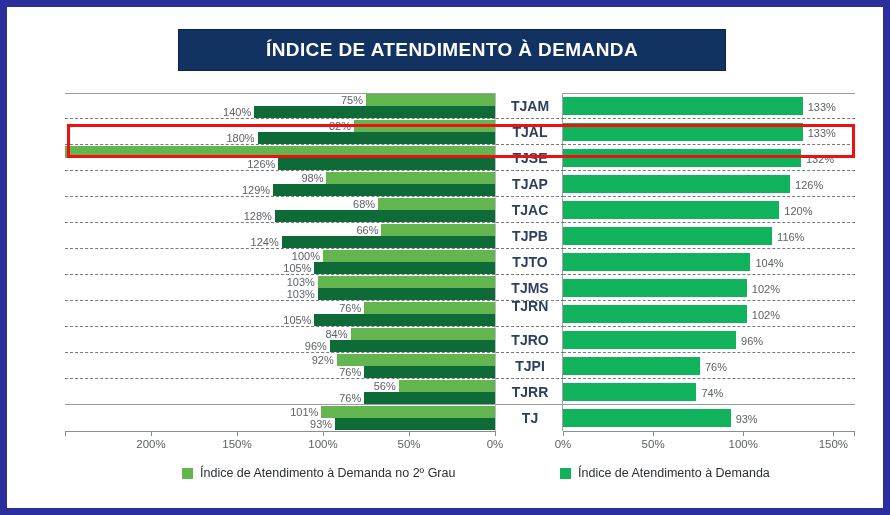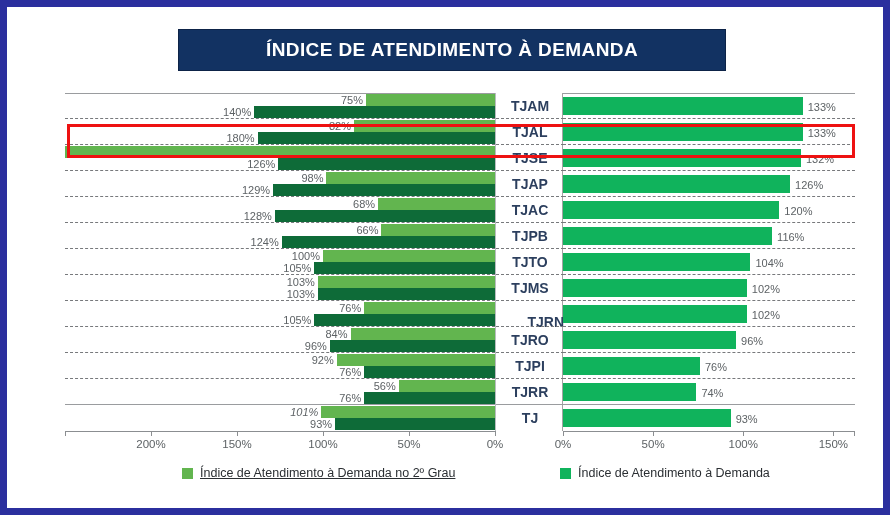--- a/index.html
+++ b/index.html
@@ -223,42 +223,42 @@
           <div class="val val-l" style="top: 261px; right: 161.24px;">92%</div>
           <div class="bar dark bar-l" style="top: 273px; width: 130.72px;"></div>
           <div class="val val-l" style="top: 273px; right: 133.72px;">76%</div>
           <div class="row-sep " style="position: absolute; left: 0px; right: 0px; top: 285px;"></div>
           <div class="bar light bar-l" style="top: 287px; width: 96.32px;"></div>
           <div class="val val-l" style="top: 287px; right: 99.32px;">56%</div>
           <div class="bar dark bar-l" style="top: 299px; width: 130.72px;"></div>
           <div class="val val-l" style="top: 299px; right: 133.72px;">76%</div>
           <div class="row-sep solid" style="position: absolute; left: 0px; right: 0px; top: 311px;"></div>
           <div class="bar light bar-l" style="top: 313px; width: 173.72px;"></div>
-          <div class="val val-l" style="top: 313px; right: 176.72px; font-style: italic;">101%</div>
+          <div class="val val-l" style="top: 313px; right: 176.72px;">101%</div>
           <div class="bar dark bar-l" style="top: 325px; width: 159.96px;"></div>
           <div class="val val-l" style="top: 325px; right: 162.96px;">93%</div>
         </div>
     <div class="center-col" id="center-col">
           <div class="court" style="top: 0px; height: 26px;">TJAM</div>
           <div class="court-sep " style="top: 25px;"></div>
           <div class="court" style="top: 26px; height: 26px;">TJAL</div>
           <div class="court-sep " style="top: 51px;"></div>
           <div class="court" style="top: 52px; height: 26px;">TJSE</div>
           <div class="court-sep " style="top: 77px;"></div>
           <div class="court" style="top: 78px; height: 26px;">TJAP</div>
           <div class="court-sep " style="top: 103px;"></div>
           <div class="court" style="top: 104px; height: 26px;">TJAC</div>
           <div class="court-sep " style="top: 129px;"></div>
           <div class="court" style="top: 130px; height: 26px;">TJPB</div>
           <div class="court-sep " style="top: 155px;"></div>
           <div class="court" style="top: 156px; height: 26px;">TJTO</div>
           <div class="court-sep " style="top: 181px;"></div>
           <div class="court" style="top: 182px; height: 26px;">TJMS</div>
           <div class="court-sep " style="top: 207px;"></div>
-          <div class="court" style="top: 216px; height: 26px; text-align: right;">TJRN</div>
+          <div class="court" style="top: 200px; height: 26px;">TJRN</div>
           <div class="court-sep " style="top: 233px;"></div>
           <div class="court" style="top: 234px; height: 26px;">TJRO</div>
           <div class="court-sep " style="top: 259px;"></div>
           <div class="court" style="top: 260px; height: 26px;">TJPI</div>
           <div class="court-sep " style="top: 285px;"></div>
           <div class="court" style="top: 286px; height: 26px;">TJRR</div>
           <div class="court-sep solid" style="top: 311px;"></div>
           <div class="court" style="top: 312px; height: 26px;">TJ</div>
         </div>
     <div class="plot-right" id="plot-right">
@@ -324,21 +324,21 @@
           <div class="tick-lbl" style="left: 180.247px;">100%</div>
           <div class="tick" style="left: 270.37px;"></div>
           <div class="tick-lbl" style="left: 270.37px;">150%</div>
           <div class="tick" style="left: 291px;"></div>
         </div>
   </div>
 
   <div id="highlight-box" style="border-color: rgb(238, 17, 17);"></div>
 
   <div id="legend">
-    <div class="lg-item" style="left:175px; top:4px;text-decoration:underline;">
+    <div class="lg-item" style="left:175px; top:4px;">
       <span class="swatch" style="background: rgb(98, 181, 79);"></span>
       <span>Índice de Atendimento à Demanda no 2º Grau</span>
     </div>
     <div class="lg-item" style="left:553px; top:4px;">
       <span class="swatch" style="background: rgb(16, 179, 92);"></span>
       <span>Índice de Atendimento à Demanda</span>
     </div>
   </div>
 
  </div>

